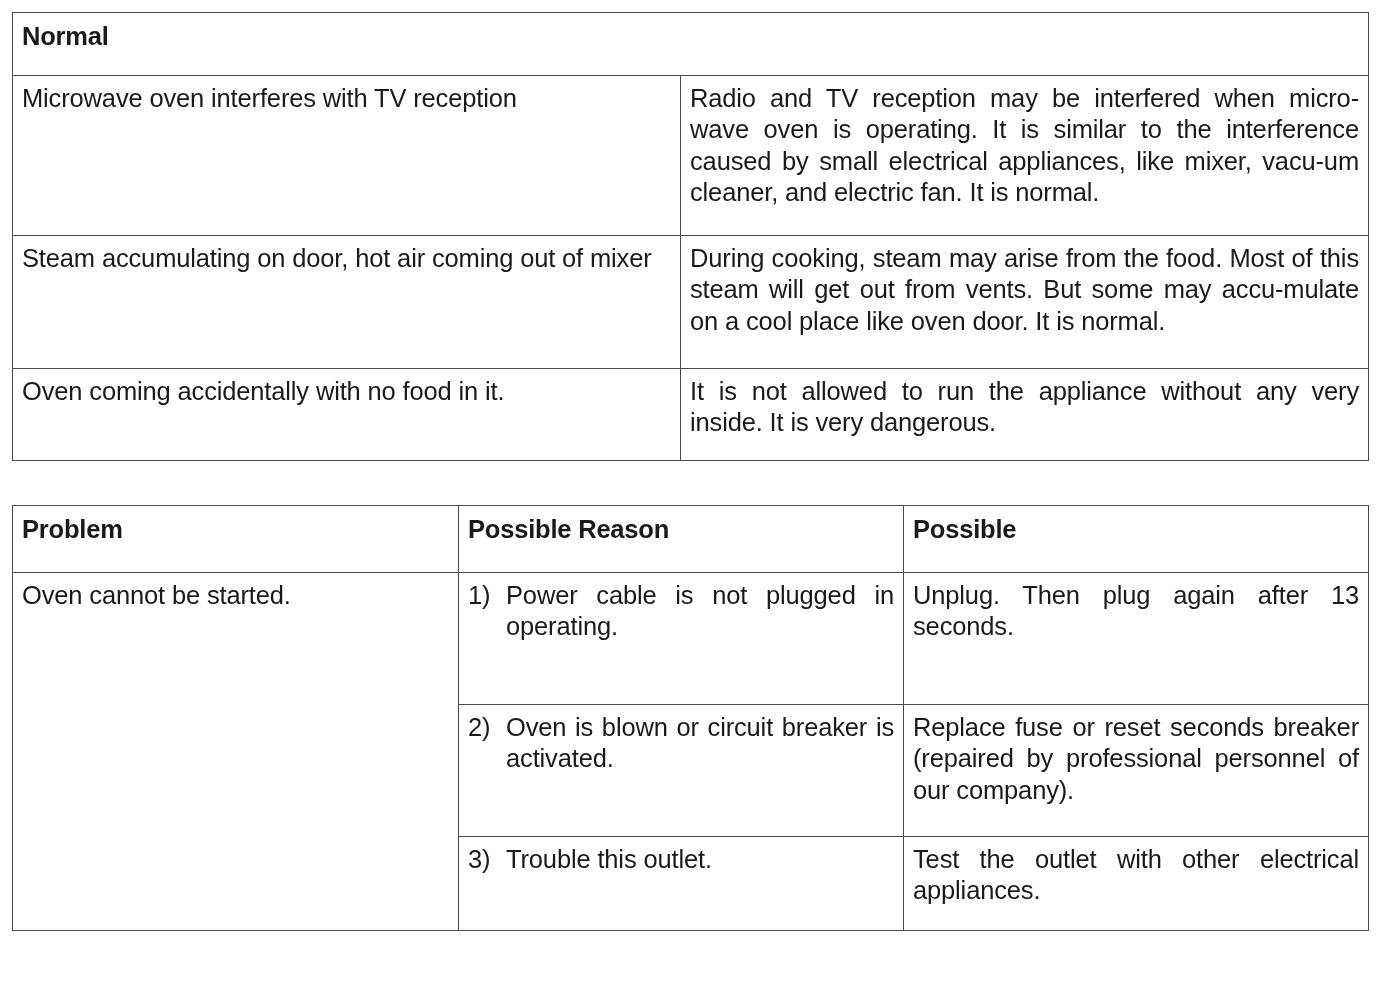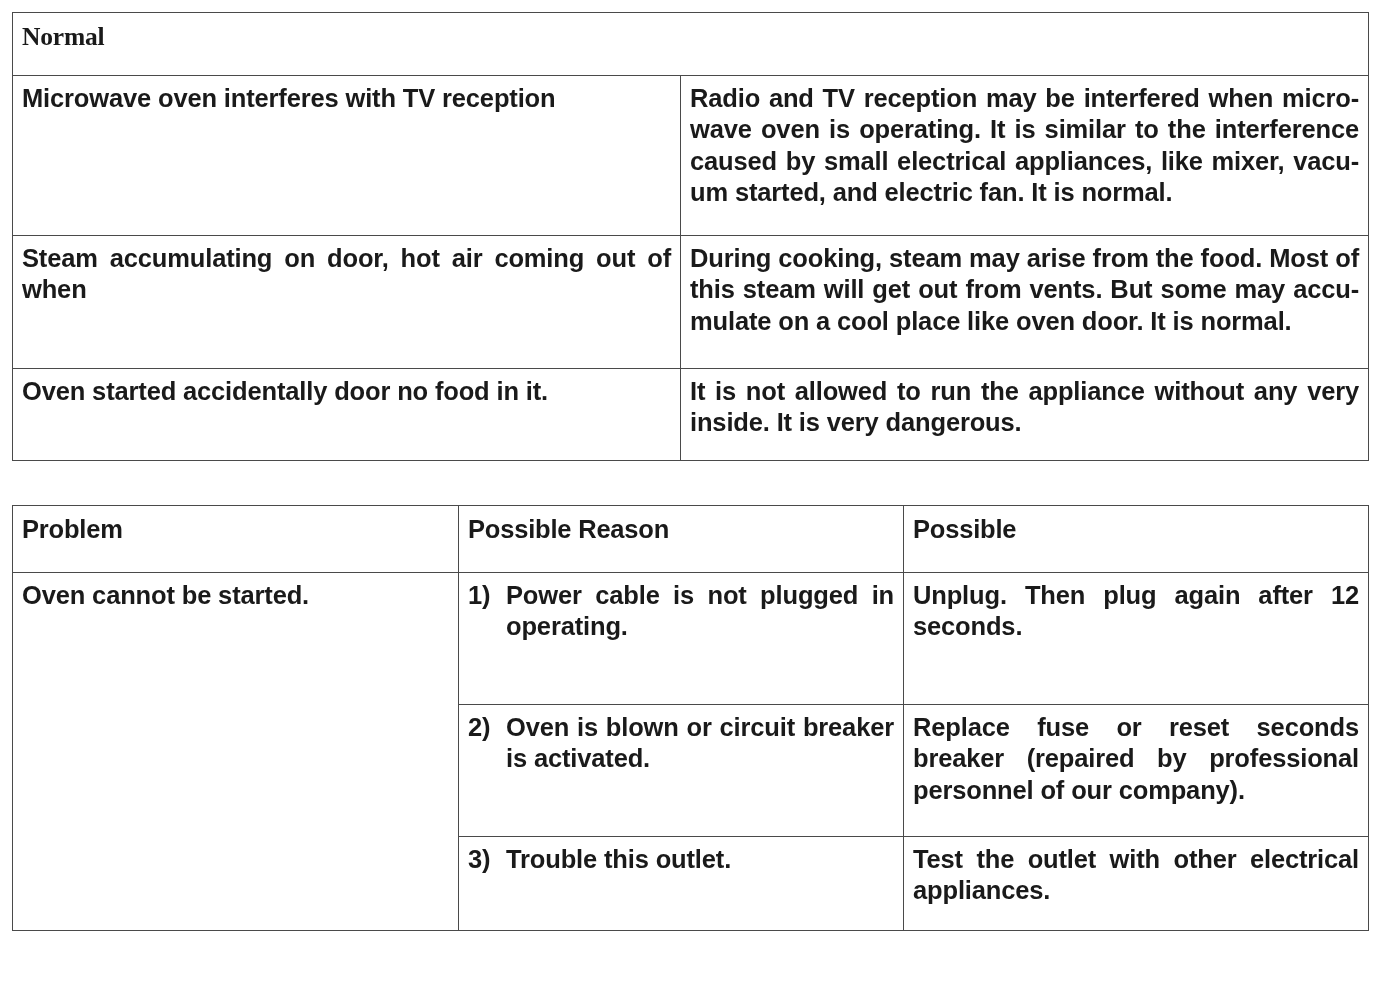--- a/index.html
+++ b/index.html
@@ -28,40 +28,40 @@
     table-layout: fixed;
     background: #ffffff;
   }
   table.doc-table td,
   table.doc-table th {
     border: 1.5px solid #4a4a4a;
     vertical-align: top;
     padding: 7px 9px 8px 9px;
     font-size: 25.5px;
     line-height: 1.235;
-    font-weight: 700;
+    font-weight: 400;
     text-align: justify;
     text-align-last: left;
     hyphens: manual;
     font-stretch: condensed;
     letter-spacing: -0.15px;
     word-spacing: 0px;
   }
   table.doc-table th {
     font-weight: 700;
     text-align: left;
     text-align-last: left;
     letter-spacing: -0.2px;
   }
 
   
   .t1 { margin-bottom: 44px; }
   .t1 .col-a { width: 668px; }
   .t1 .col-b { width: 688px; }
-  .t1 .hdr-cell { height: 44px; padding-top: 8px; padding-bottom: 10px; font-family: Liberation Serif, serif; }
+  .t1 .hdr-cell { height: 44px; padding-top: 8px; padding-bottom: 10px; }
   .t1 .r1 { height: 144px; }
   .t1 .r2 { height: 83px; }
   .t1 .r3 { height: 117px; }
   .t1 .r4 { height: 76px; }
 
   
   .t2 .col-p { width: 446px; }
   .t2 .col-r { width: 445px; }
   .t2 .col-s { width: 465px; }
   .t2 .hdr-cell { height: 44px; padding-top: 8px; padding-bottom: 14px; }
@@ -99,31 +99,31 @@
       <col class="col-a">
       <col class="col-b">
     </colgroup>
     <tbody>
       <tr>
         <th class="hdr-cell" colspan="2">Normal</th>
       </tr>
 
       <tr>
         <td class="r1">Microwave oven interferes with TV reception</td>
-        <td class="r1 justify-block">Radio and TV reception may be interfered when micro-wave oven is operating. It is similar to the interference caused by small electrical appliances, like mixer, vacu-um started, and electric fan. It is normal.</td>
+        <td class="r1 justify-block">Radio and TV reception may be interfered when micro-wave oven is operating. It is similar to the interference caused by small electrical appliances, like mixer, vacu-um cleaner, and electric fan. It is normal.</td>
       </tr>
 
 
       <tr>
-        <td class="r3 justify-block">Steam accumulating on door, hot air coming out of when</td>
+        <td class="r3 justify-block">Steam accumulating on door, hot air coming out of mixer</td>
         <td class="r3 justify-block">During cooking, steam may arise from the food. Most of this steam will get out from vents. But some may accu-mulate on a cool place like oven door. It is normal.</td>
       </tr>
 
       <tr>
-        <td class="r4">Oven started accidentally door no food in it.</td>
+        <td class="r4">Oven coming accidentally with no food in it.</td>
         <td class="r4 justify-block">It is not allowed to run the appliance without any very inside. It is very dangerous.</td>
       </tr>
     </tbody>
   </table>
 
   <table class="doc-table t2">
     <colgroup>
       <col class="col-p">
       <col class="col-r">
       <col class="col-s">
@@ -135,21 +135,21 @@
         <th class="hdr-cell">Possible</th>
       </tr>
 
       <tr>
         <td class="tall-left" rowspan="3" style="height:116px;">Oven cannot be started.</td>
         <td style="height:116px;">
           <span class="numbered">
             <span class="marker">1)</span><span>Power cable is not plugged in operating.</span>
           </span>
         </td>
-        <td class="justify-block" style="height:116px;">Unplug. Then plug again after 12 seconds.</td>
+        <td class="justify-block" style="height:116px;">Unplug. Then plug again after 13 seconds.</td>
       </tr>
 
       <tr>
         <td style="height:116px;">
           <span class="numbered">
             <span class="marker">2)</span><span>Oven is blown or circuit breaker is activated.</span>
           </span>
         </td>
         <td class="justify-block" style="height:116px;">Replace fuse or reset seconds breaker (repaired by professional personnel of our company).</td>
       </tr>

